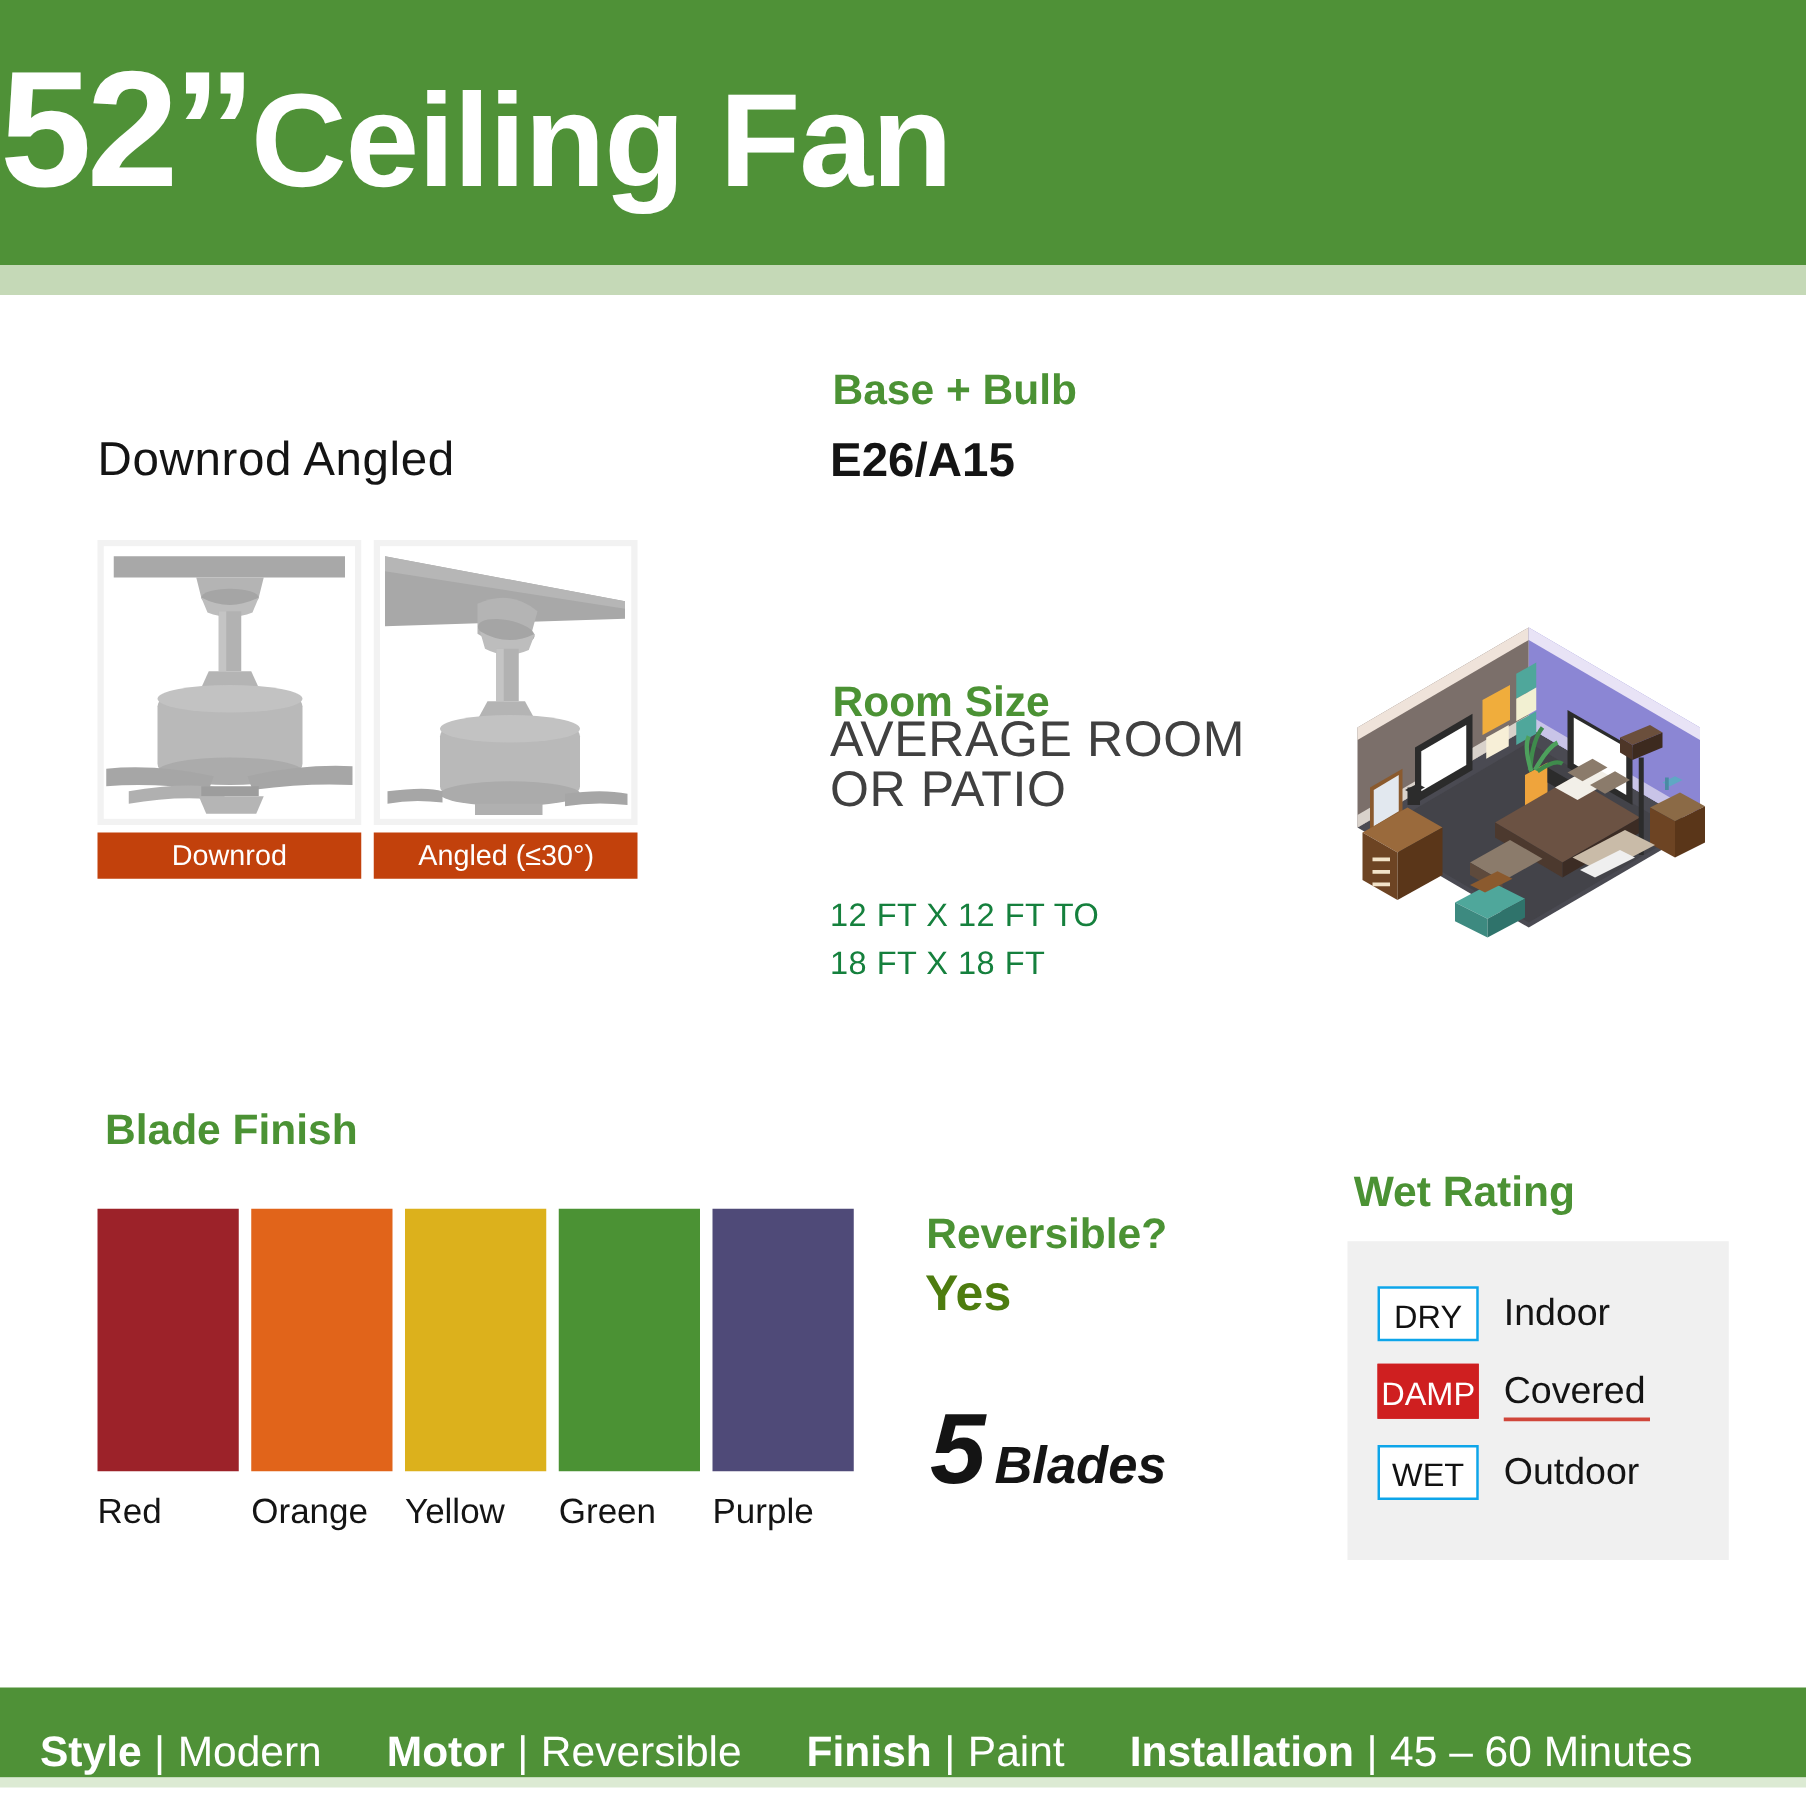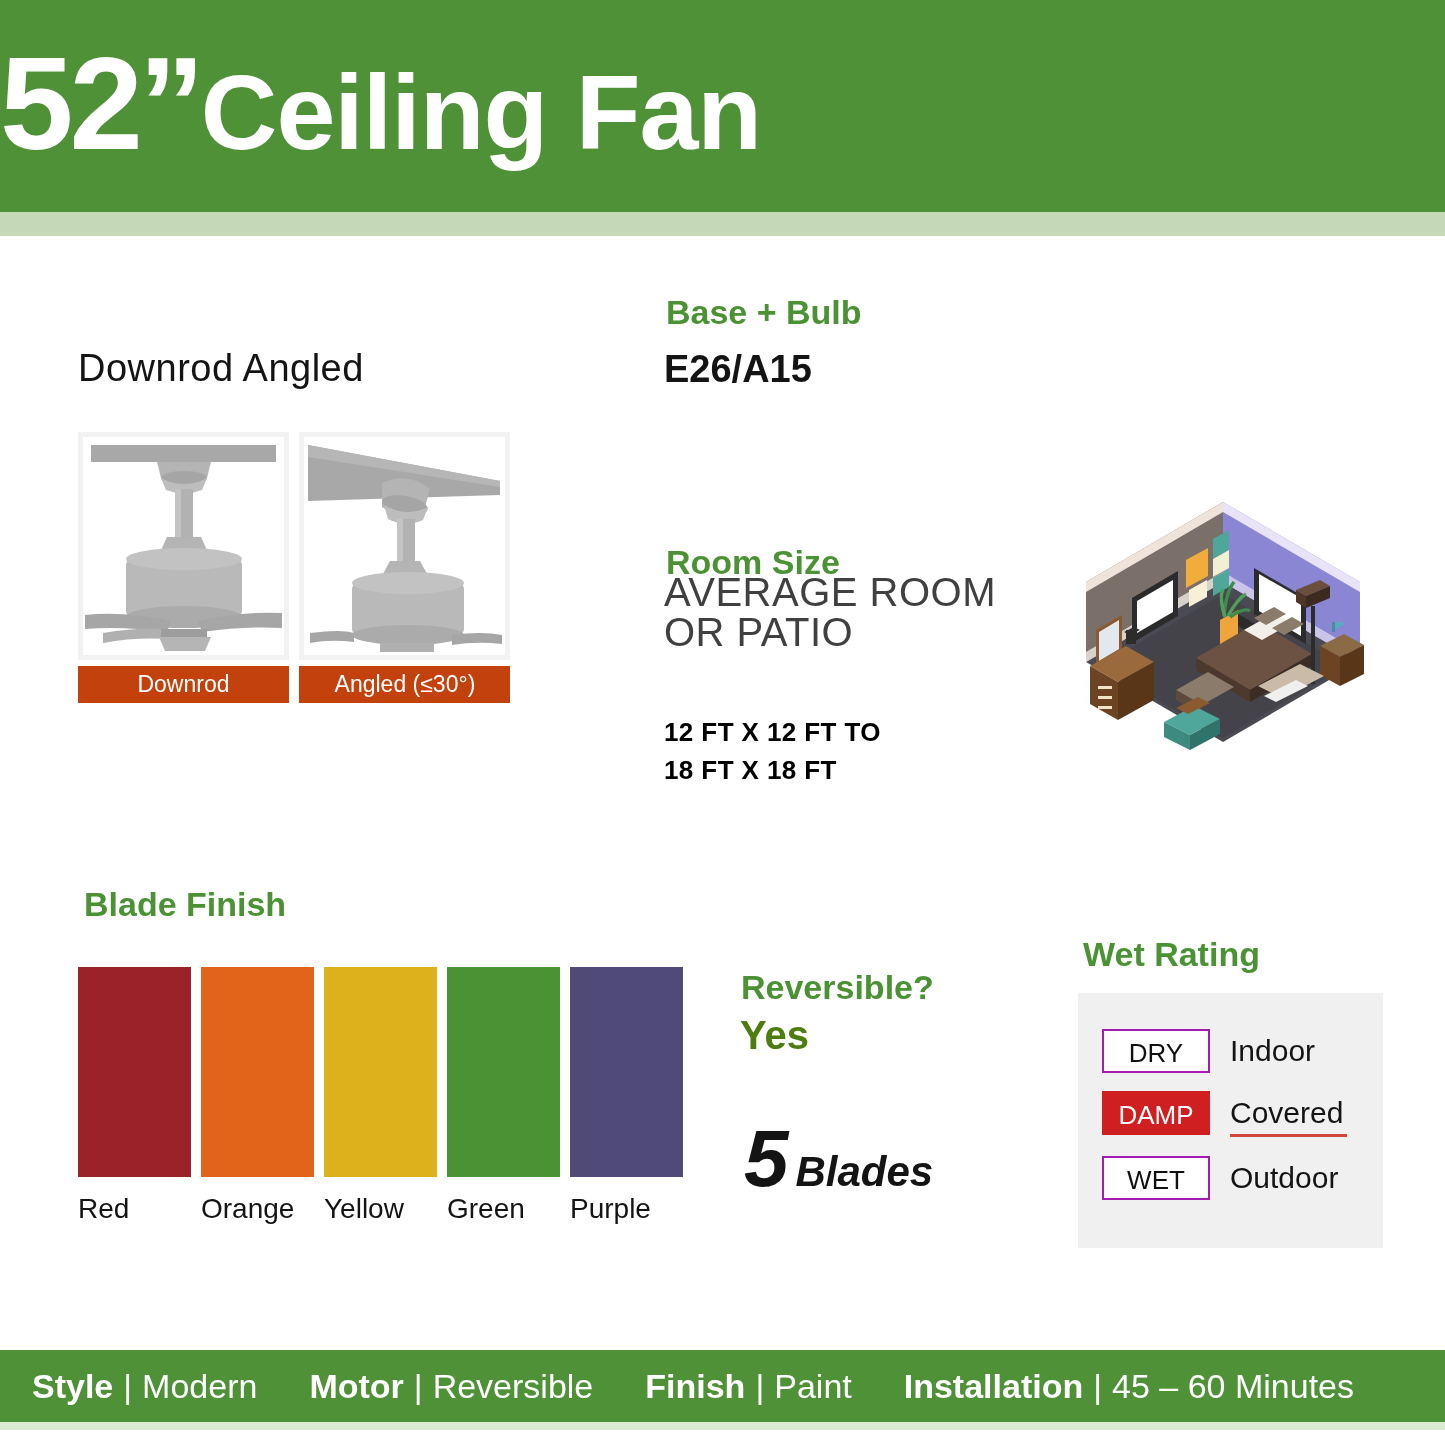--- a/index.html
+++ b/index.html
@@ -117,22 +117,22 @@
     color: #404040;
     font-weight: normal;
     font-size: 40px;
     line-height: 1.0;
     letter-spacing: 0.5px;
     white-space: pre-line;
   }
   #room-line2 {
     position: absolute;
     left: 664px; top: 714px;
-    color: #000000;
-    font-weight: bold;
+    color: #15803d;
+    font-weight: normal;
     font-size: 26px;
     line-height: 1.45;
     letter-spacing: 0.4px;
     white-space: pre-line;
   }
   #room-illustration {
     position: absolute;
     left: 1068px; top: 470px;
     width: 310px; height: 290px;
   }
@@ -199,27 +199,27 @@
     position: absolute;
     left: 24px;
     height: 44px;
   }
   .wet-row:nth-of-type(1) { top: 36px; }
   .wet-row:nth-of-type(2) { top: 98px; }
   .wet-row:nth-of-type(3) { top: 163px; }
   .wet-badge {
     display: inline-block;
     vertical-align: middle;
-    width: 108px; height: 44px;
+    width: 81px; height: 44px;
     line-height: 44px;
     text-align: center;
     font-size: 26px;
     box-sizing: border-box;
     background: #ffffff;
-    border: 2px solid #a21caf;
+    border: 2px solid #0ea5e9;
     color: #111111;
   }
   .wet-badge.active {
     background: #cf1f20;
     border-color: #cf1f20;
     color: #ffffff;
   }
   .wet-text {
     display: inline-block;
     vertical-align: middle;
@@ -242,21 +242,21 @@
     position: absolute;
     left: 0; top: 1350px;
     width: 1445px; height: 72px;
     background: #4f9137;
   }
   .footer-inner {
     position: absolute;
     left: 0; top: 1350px;
     width: 1445px; height: 72px;
     display: flex;
-    align-items: center;
+    align-items: flex-end;
     padding-left: 32px;
     box-sizing: border-box;
     color: #ffffff;
     font-family: "Liberation Sans Narrow", "Liberation Sans", sans-serif;
     font-size: 34px;
     white-space: nowrap;
   }
   .footer-item { margin-right: 52px; }
   .footer-item .k { font-weight: bold; }
   .footer-item .sep { margin: 0 10px; font-weight: normal; }

